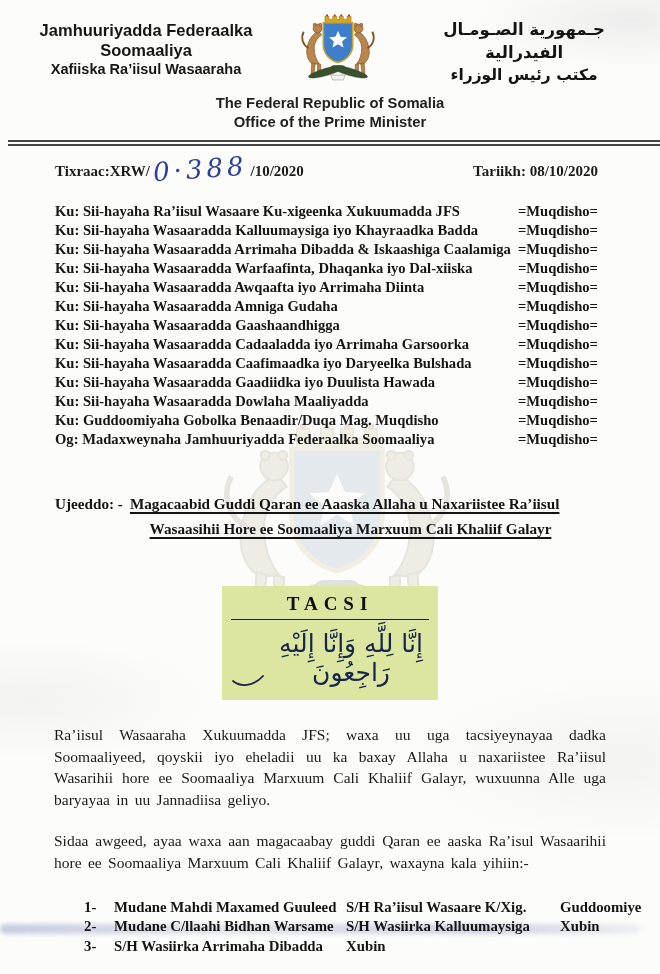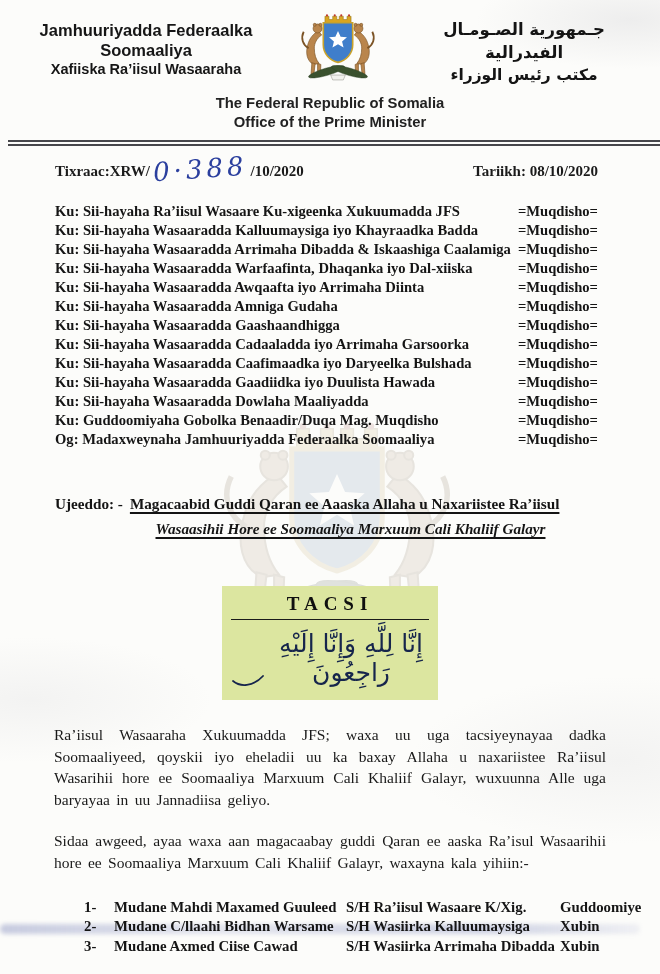--- a/index.html
+++ b/index.html
@@ -43,21 +43,21 @@
   
   .recipients{margin:20px 0 0 55px;font-weight:bold;font-size:14.6px;line-height:19px;color:#151515;}
   .r-row{display:flex;}
   .r-label{flex:0 0 463px;white-space:nowrap;}
   .r-city{white-space:nowrap;}
 
   
   .subject{margin:42px 0 0 55px;font-weight:bold;font-size:15.2px;line-height:25px;color:#141414;}
   .subject .u{text-decoration:underline;text-underline-offset:2.5px;text-decoration-thickness:1.5px;margin-left:7px;}
   .subj-line2{text-align:center;margin-right:30px;}
-  .subj-line2 .u{margin-left:16px;font-style:italic;}
+  .subj-line2 .u{margin-left:16px;}
 
   
   .tacsi{width:198px;margin:45px auto 0;background:#dce6a0;padding:7px 9px 13px;text-align:center;}
   .tacsi-title{font-weight:bold;font-size:19px;letter-spacing:6px;color:#101010;}
   .tacsi-div{border-top:1.6px solid #1a1a1a;margin:4px 0 9px;}
   .tacsi-ar{font-family:"DejaVu Sans",sans-serif;font-size:25px;color:#16254c;direction:rtl;display:flex;align-items:flex-end;justify-content:center;gap:8px;}
   .tail-svg{flex:0 0 auto;}
 
   
   .para{margin:0 54px;text-align:justify;font-size:15.5px;line-height:21.6px;color:#191919;word-spacing:2.5px;}
@@ -231,21 +231,20 @@
         <span>Guddoomiye</span>
       </div>
       <div class="c-row">
         <span>2-</span>
         <span>Mudane C/llaahi Bidhan Warsame</span>
         <span>S/H Wasiirka Kalluumaysiga</span>
         <span>Xubin</span>
       </div>
       <div class="c-row">
         <span>3-</span>
-        <span>Mudane Axmed Ciise Cawad</span>
         <span>S/H Wasiirka Arrimaha Dibadda</span>
         <span>Xubin</span>
       </div>
     </div>
   </div>
 
   <div class="scan-line"></div>
 </div>
 
 </body></html>

